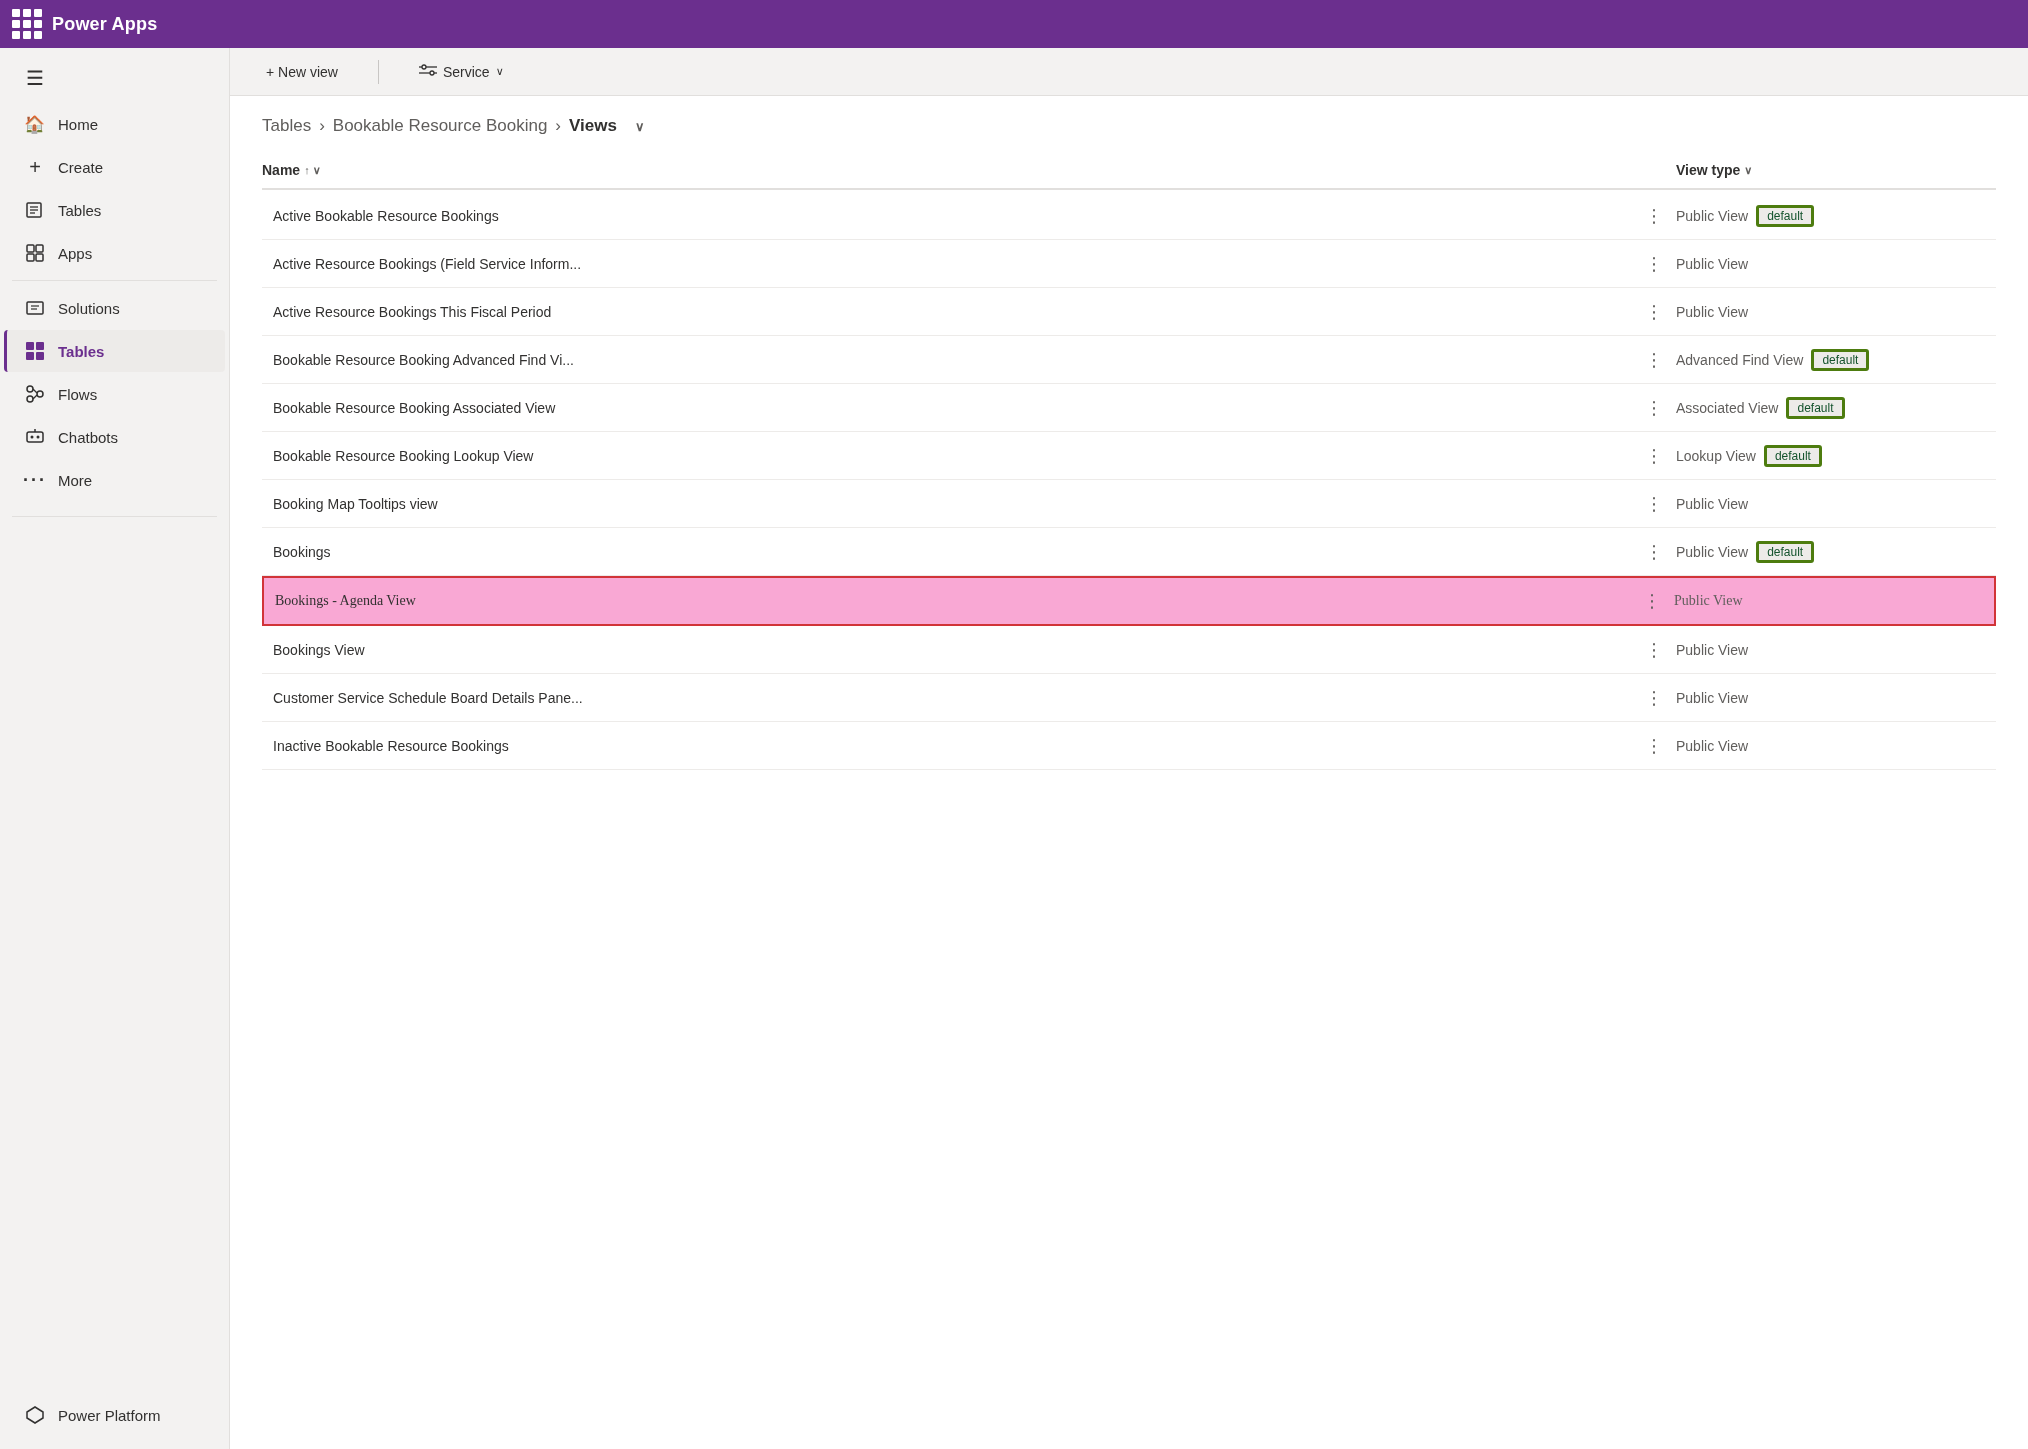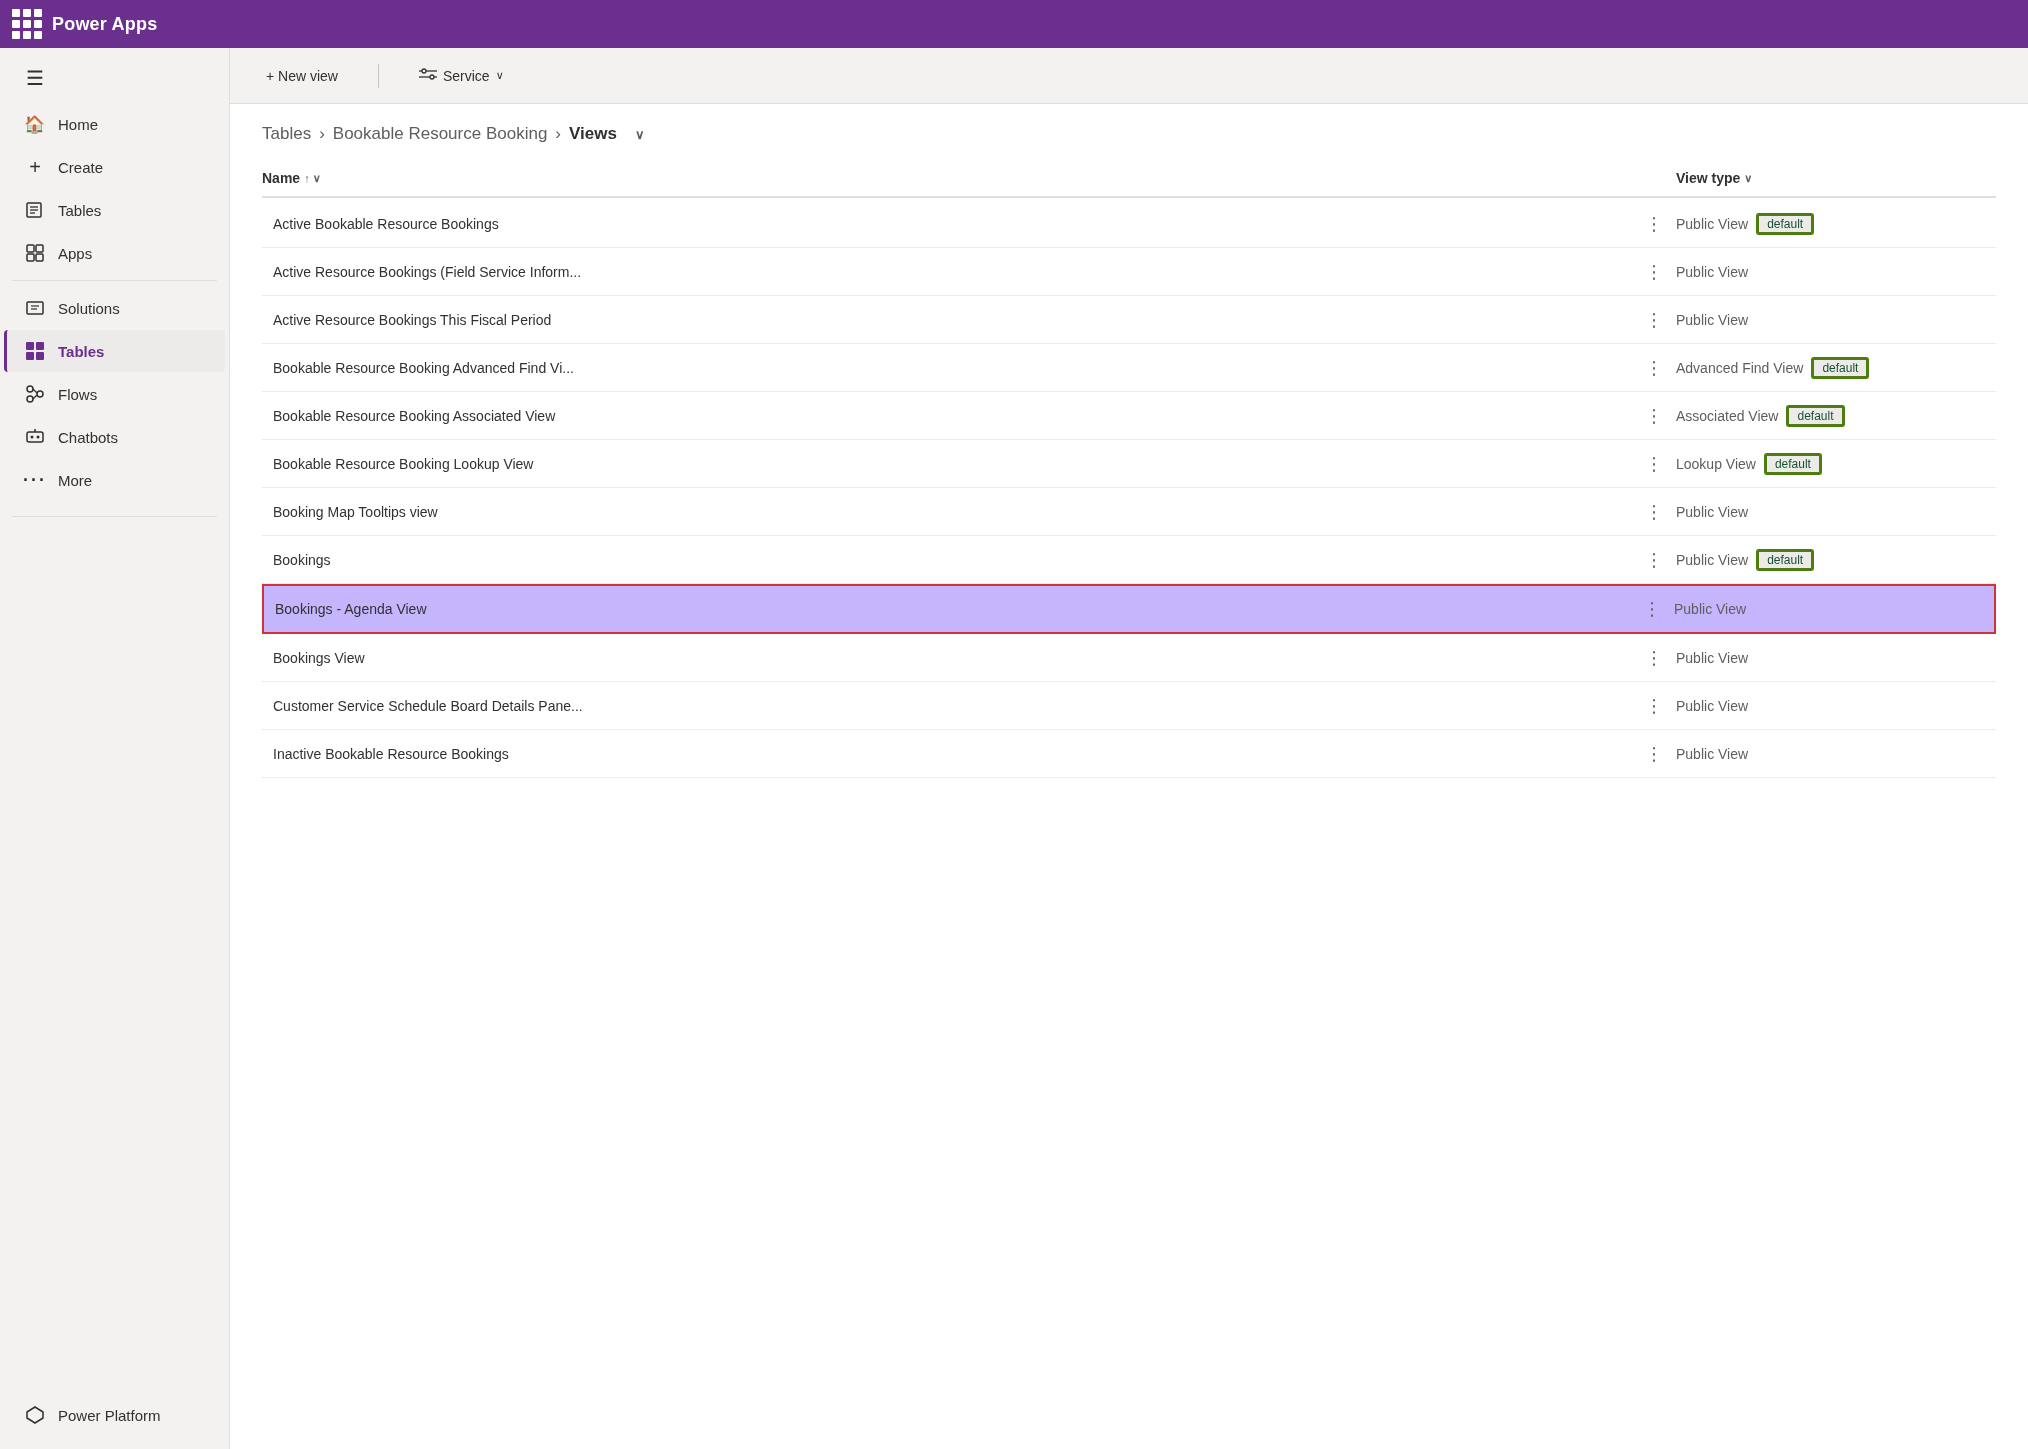--- a/index.html
+++ b/index.html
@@ -93,21 +93,21 @@
     .content {
       flex: 1;
       background: white;
       display: flex;
       flex-direction: column;
       overflow: hidden;
     }
 
     
     .toolbar {
-      height: 56px;
+      height: 48px;
       background: #f3f2f1;
       border-bottom: 1px solid #e1dfdd;
       display: flex;
       align-items: center;
       padding: 0 24px;
       gap: 24px;
       flex-shrink: 0;
     }
     .toolbar-btn {
       display: flex;
@@ -172,21 +172,22 @@
     .sort-icons { font-size: 11px; color: #605e5c; }
     .table-row {
       display: grid;
       grid-template-columns: 1fr 320px;
       border-bottom: 1px solid #edebe9;
       align-items: center;
       min-height: 48px;
     }
     .table-row.highlighted {
       border: 2px solid #d13438;
-      background: #c4b5fd;
+      background: #f9a8d4;
+      font-family: Liberation Serif, serif;
     }
     .cell-name {
       padding: 12px 0;
       font-size: 14px;
       color: #323130;
       display: flex;
       align-items: center;
       gap: 8px;
     }
     .cell-actions {

